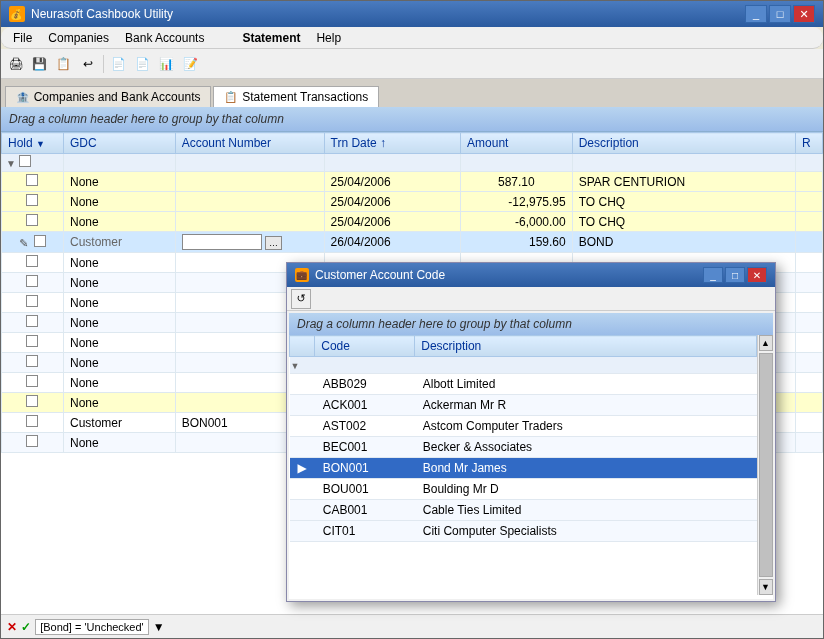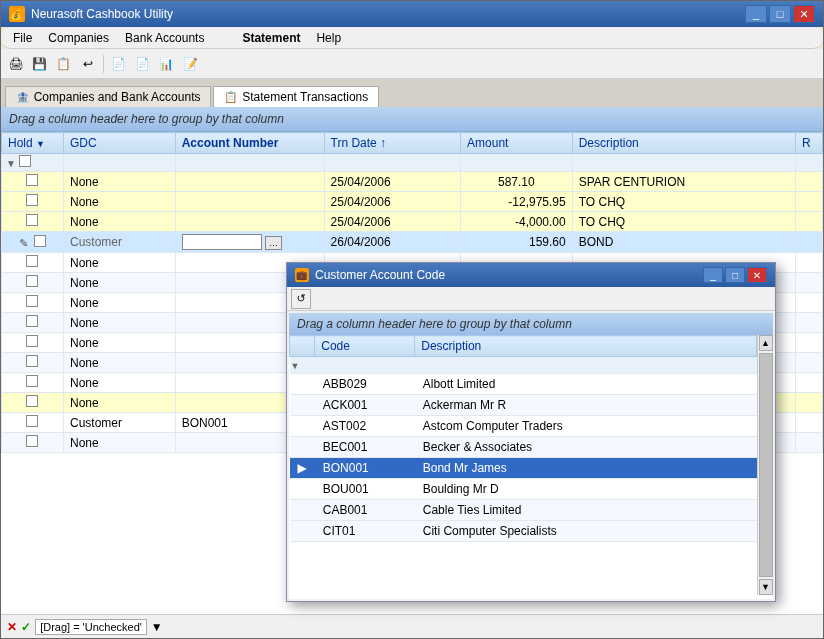--- a/index.html
+++ b/index.html
@@ -312,21 +312,21 @@
 
     <div style="overflow-x:auto; overflow-y:auto; height:calc(100% - 28px - 24px);">
       <table class="data-table">
         <thead>
           <tr>
             <th style="width:40px;">
               <span>Hold</span>
               <span style="font-size:9px;">▼</span>
             </th>
             <th style="width:90px;">GDC</th>
-            <th style="width:120px;font-weight:bold;">Account Number</th>
+            <th style="width:120px;">Account Number</th>
             <th style="width:110px;">Trn Date ↑</th>
             <th style="width:90px;">Amount</th>
             <th style="width:180px;">Description</th>
             <th style="width:20px;">R</th>
           </tr>
 
           <tr class="filter-row">
             <td>
               <span class="filter-icon">▼</span>
               <span class="mini-checkbox"></span>
@@ -359,21 +359,21 @@
             <td style="text-align:right;margin-left:20px;">-12,975.95</td>
             <td>TO CHQ</td>
             <td></td>
           </tr>
 
           <tr class="row-yellow">
             <td class="checkbox-cell"><span class="mini-checkbox"></span></td>
             <td>None</td>
             <td></td>
             <td>25/04/2006</td>
-            <td style="text-align:right;">-4,000.00</td>
+            <td style="text-align:right;">-6,000.00</td>
             <td>TO CHQ</td>
             <td></td>
           </tr>
 
           <tr style="background:#d0e8ff;">
             <td class="checkbox-cell">
               <span style="color:#555; font-size:11px; margin-right:2px;">✎</span>
               <span class="mini-checkbox"></span>
             </td>
             <td>
@@ -482,21 +482,21 @@
               <td></td>
           </tr>
         </tbody>
       </table>
     </div>
 
     <div class="status-bar" style="position:absolute; bottom:0; left:0; right:0;">
       <span style="color:#cc0000; font-weight:bold; cursor:pointer;">✕</span>
       <span style="color:#009900; font-weight:bold; cursor:pointer;">✓</span>
       <div class="status-tag">
-        <span>[Drag] = 'Unchecked'</span>
+        <span>[Bond] = 'Unchecked'</span>
       </div>
       <span style="cursor:pointer;">▼</span>
     </div>
 
     <div class="dialog-overlay">
 
       <div class="dialog-title-bar">
         <div class="dialog-title-left">
           <div class="dialog-title-icon">💼</div>
           <span>Customer Account Code</span>

